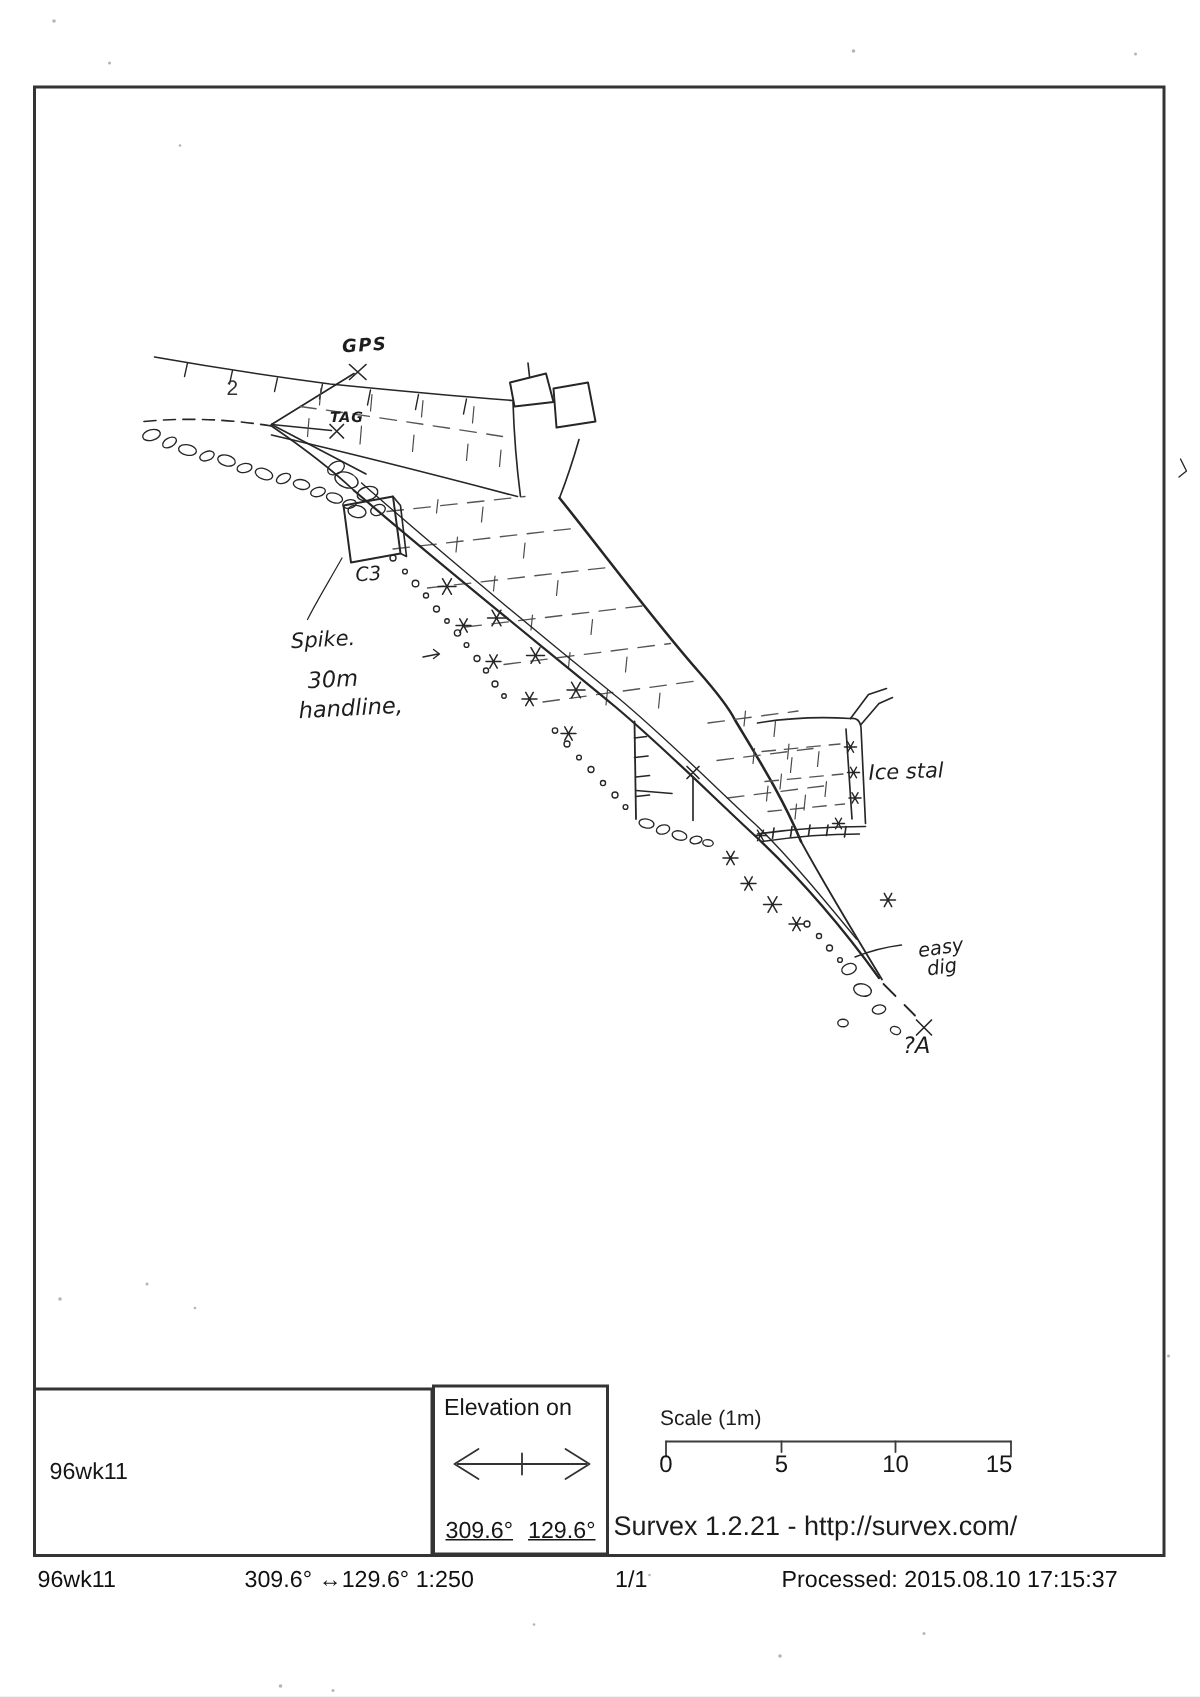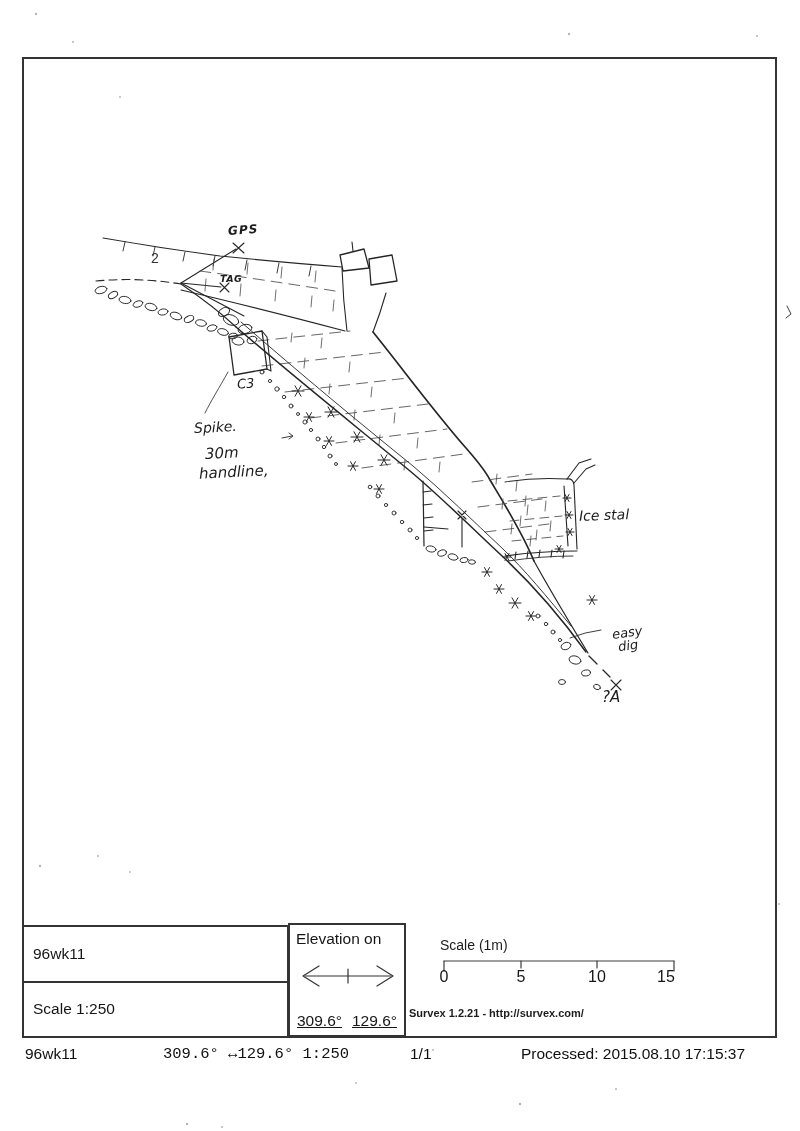--- a/index.html
+++ b/index.html
@@ -310,40 +310,39 @@
   <div class="lbl hand" style="left:194px;top:420px;font-size:14px;transform:rotate(-3deg);">Spike.</div>
   <div class="lbl hand" style="left:205px;top:446px;font-size:15px;transform:rotate(-3deg);">30m</div>
   <div class="lbl hand" style="left:199px;top:465px;font-size:15px;transform:rotate(-3deg);">handline,</div>
   <div class="lbl hand" style="left:579px;top:508px;font-size:14px;transform:rotate(-2deg);">Ice stal</div>
   <div class="lbl hand" style="left:612px;top:626px;font-size:13px;transform:rotate(-8deg);">easy</div>
   <div class="lbl hand" style="left:618px;top:639px;font-size:13px;transform:rotate(-8deg);">dig</div>
   <div class="lbl hand" style="left:602px;top:690px;font-size:15px;">?A</div>
 
   <div class="ft-left">
     <div class="ft-row">96wk11</div>
-    <div class="ft-row">Scale 1:250</div>
   </div>
 
   <div class="ft-elev">
     <div>Elevation on</div>
     <div style="height:26px;"></div>
     <div class="bearings">
       <span>309.6°</span>
       <span>129.6°</span>
     </div>
   </div>
 
   <div class="lbl print" style="left:440px;top:938px;font-size:14px;">Scale (1m)</div>
   <div class="tick-lbl" style="left:444px;">0</div>
   <div class="tick-lbl" style="left:521px;">5</div>
   <div class="tick-lbl" style="left:597px;">10</div>
   <div class="tick-lbl" style="left:666px;">15</div>
 
-  <div class="lbl print" style="left:409px;top:1008px;font-size:11px;font-weight:bold;">Survex 1.2.21 - http://survex.com/</div>
+  <div class="lbl print" style="left:409px;top:1008px;font-size:18px;">Survex 1.2.21 - http://survex.com/</div>
 
   <div>
     <div class="status" style="left:25px;">96wk11</div>
-    <div class="status" style="left:163px;font-family:Liberation Mono, monospace;">309.6° ↔129.6° 1:250</div>
+    <div class="status" style="left:163px;">309.6° ↔129.6° 1:250</div>
     <div class="status" style="left:410px;">1/1</div>
     <div class="status" style="left:521px;">Processed: 2015.08.10 17:15:37</div>
   </div>
 
 </div>
 
 </body></html>

